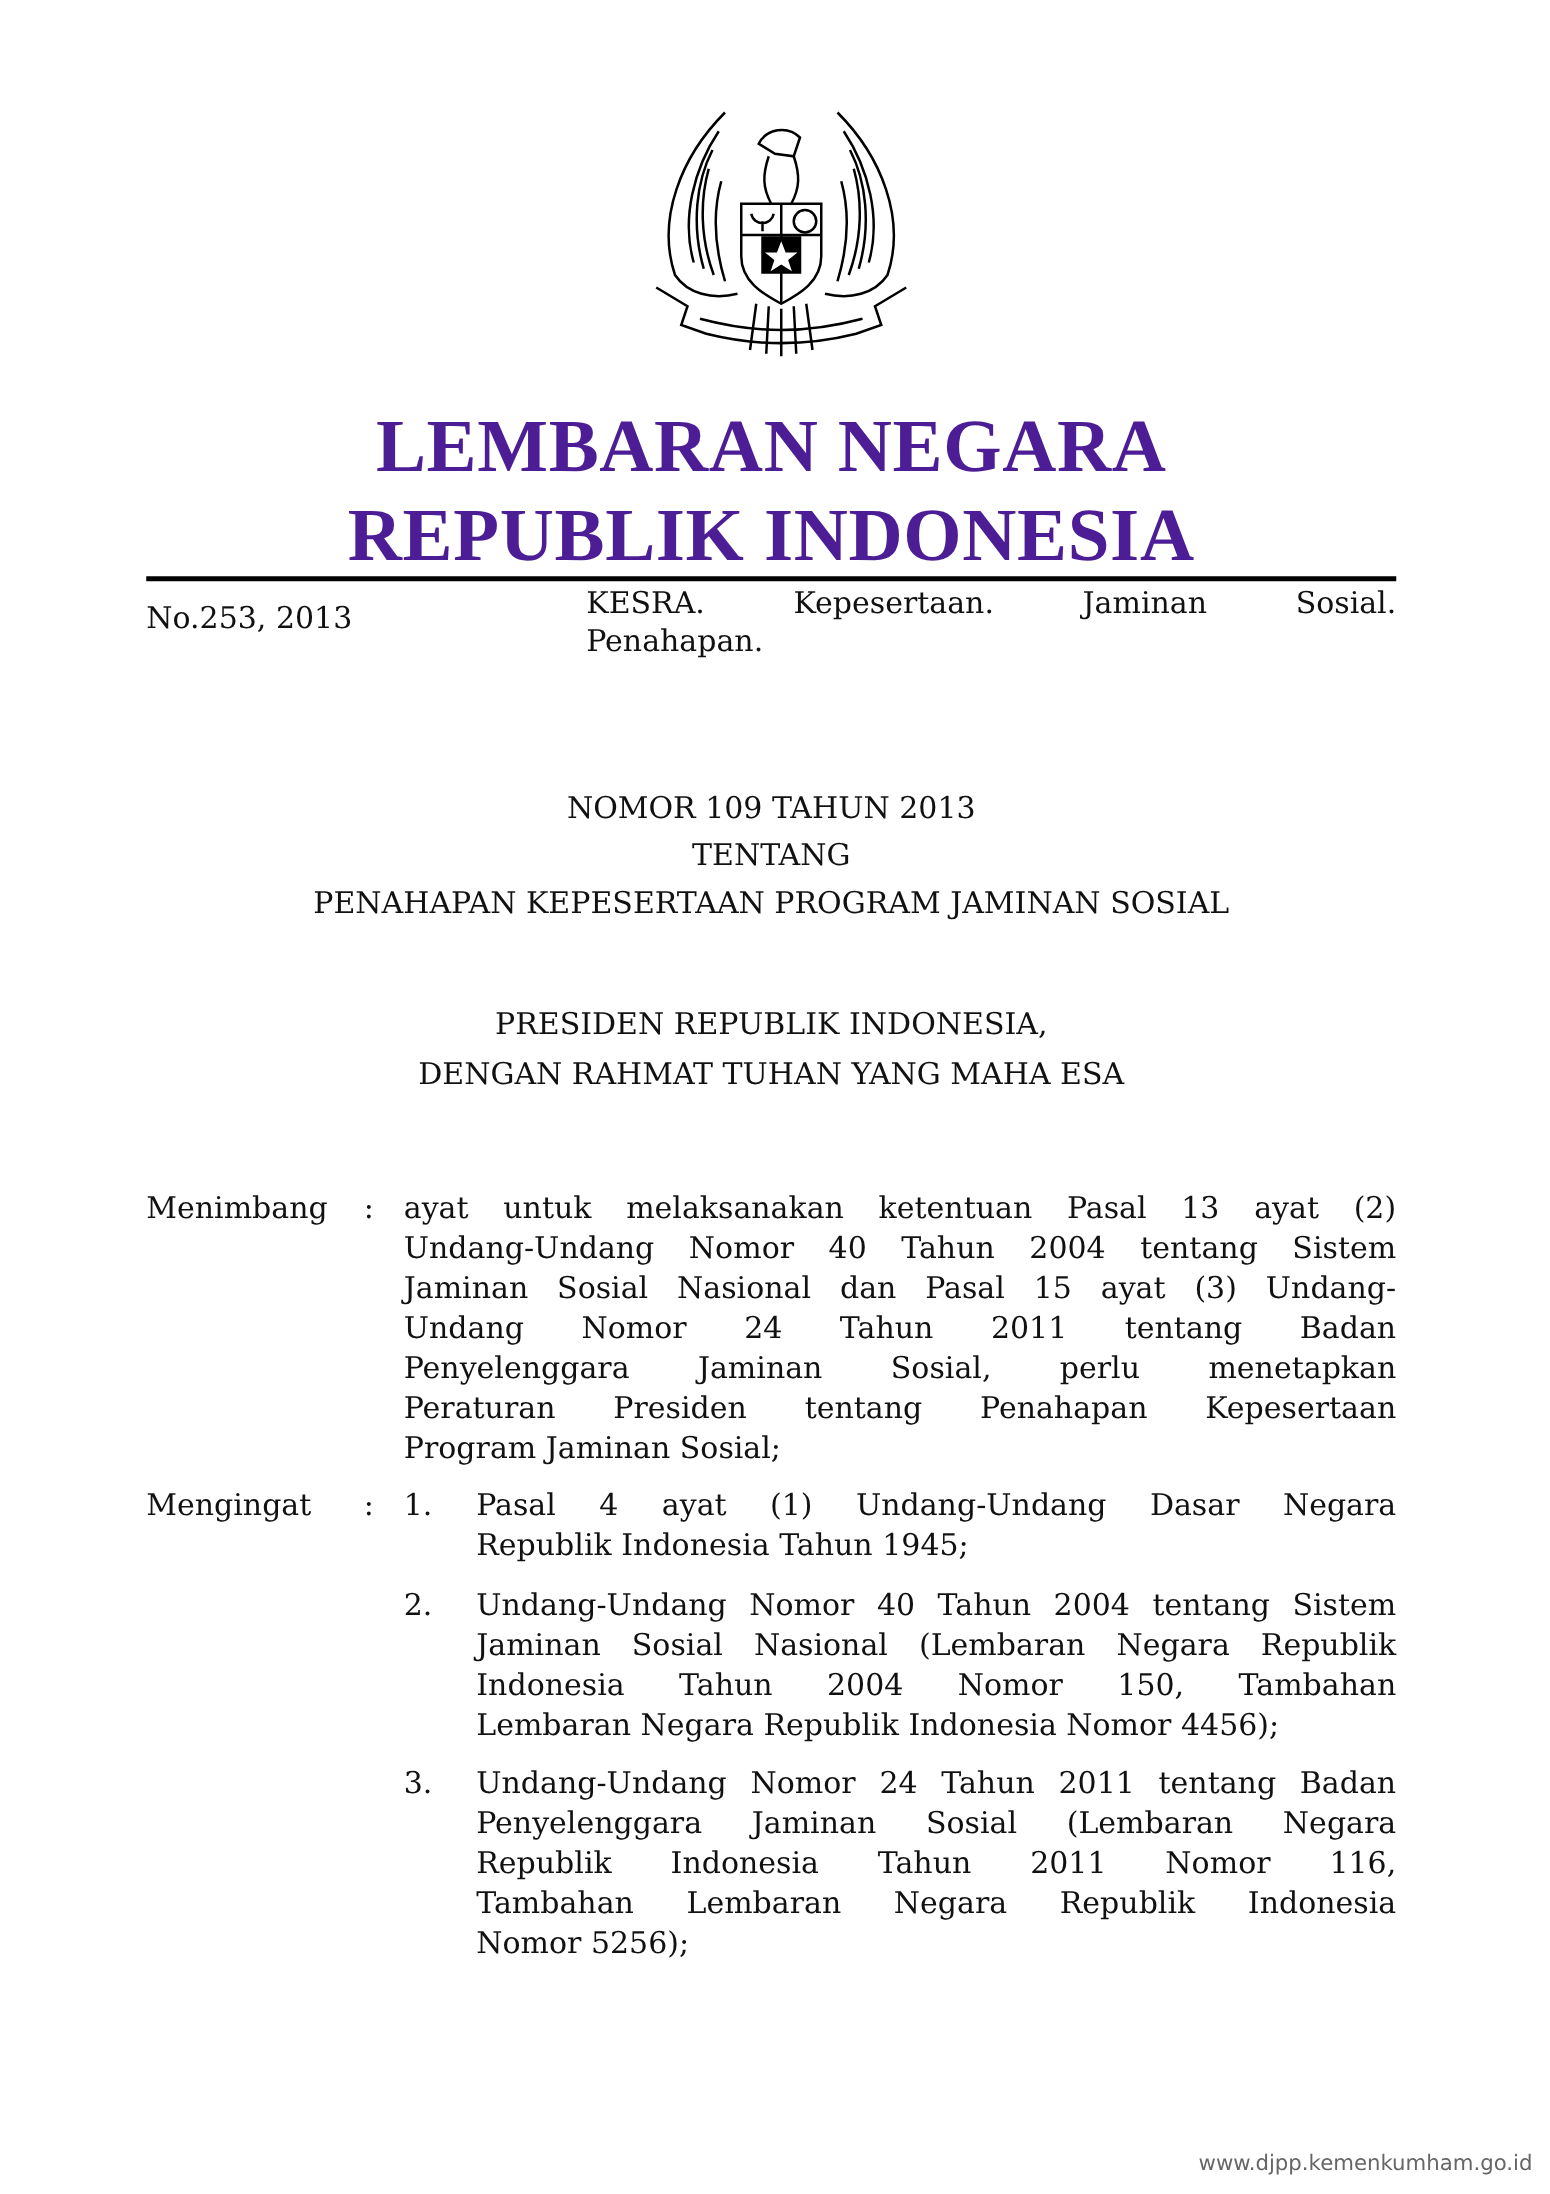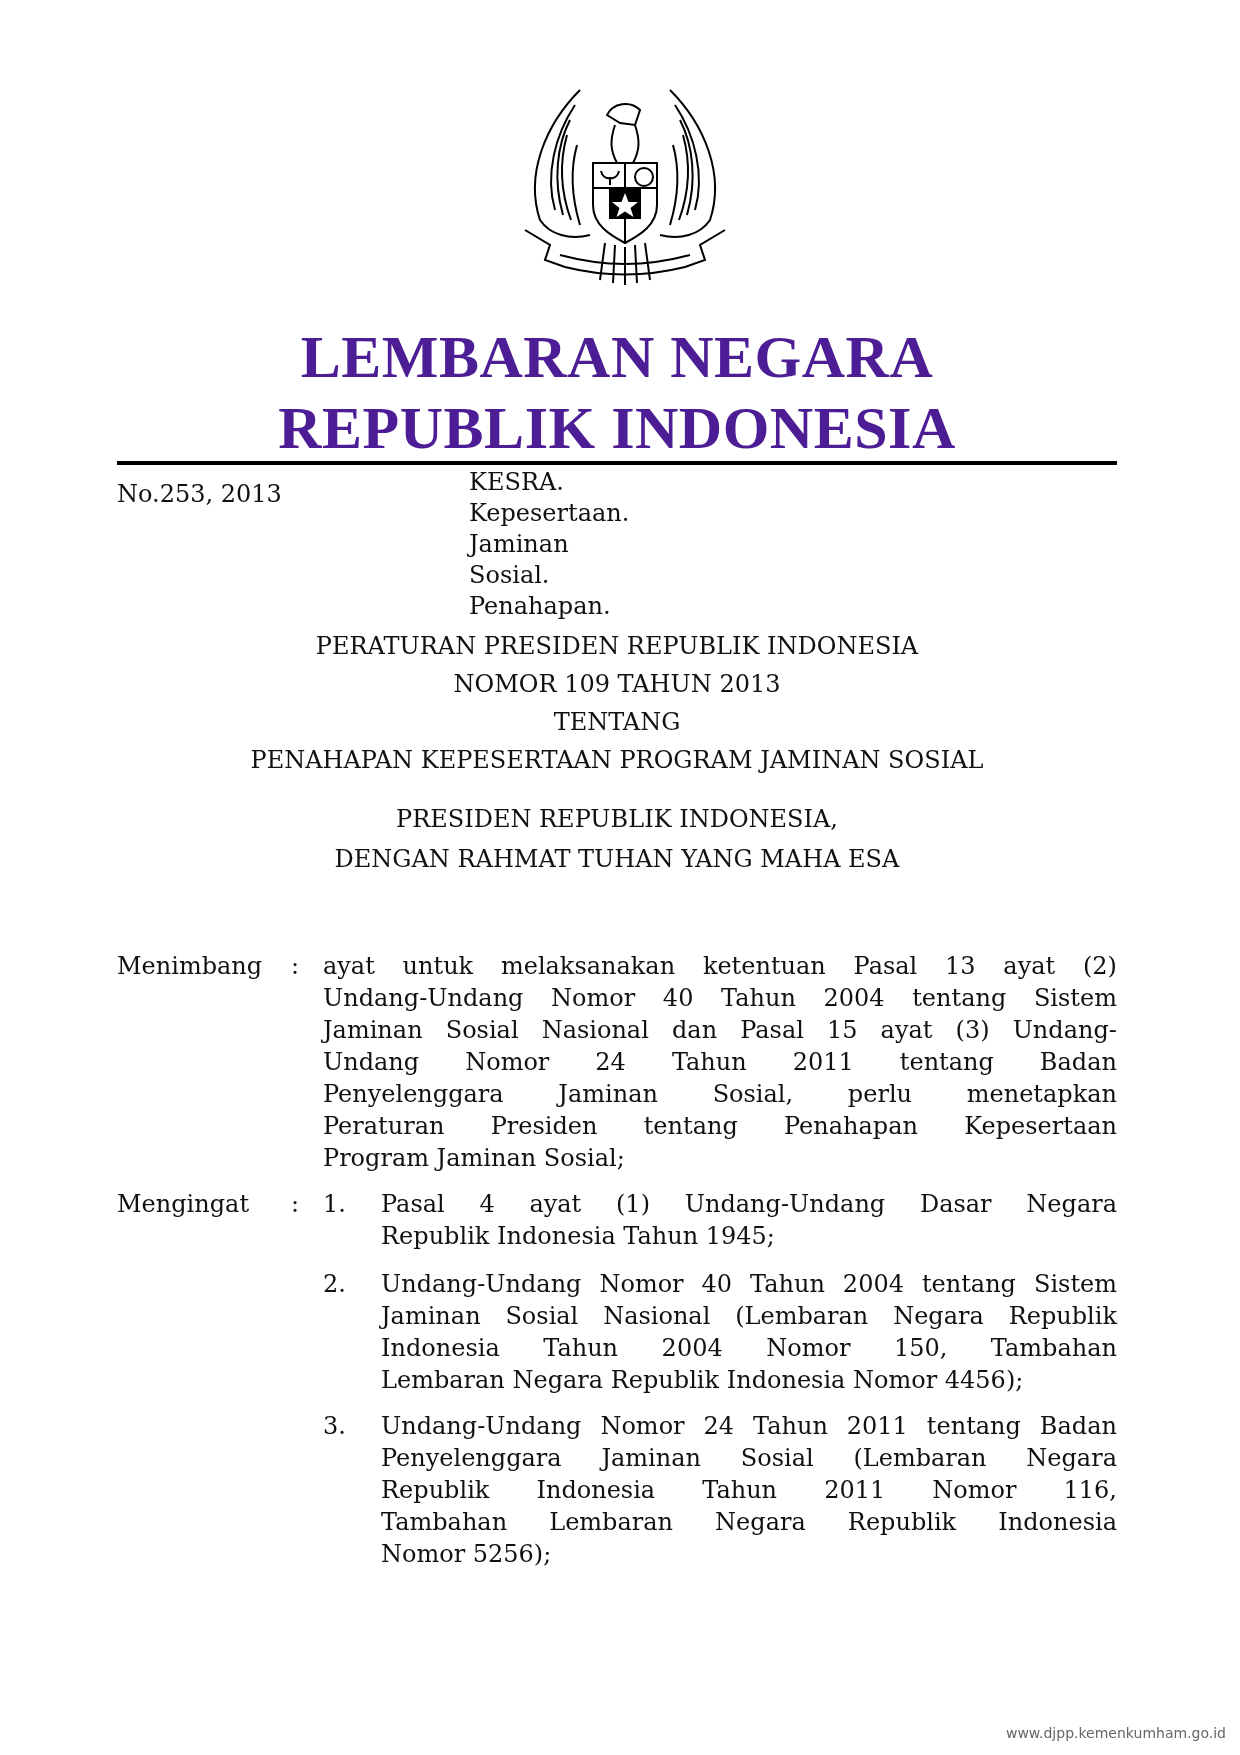--- a/index.html
+++ b/index.html
@@ -22,21 +22,21 @@
     }
     .issue {
       position: absolute; top: 467px; left: 117px; width: 1000px;
       font-family: "DejaVu Serif", serif; font-size: 24px; line-height: 31px;
     }
     .issue .no { position: absolute; left: 0; top: 12px; }
     .issue .subj {
       position: absolute; left: 352px; top: 0; width: 648px;
       text-align: justify; text-align-last: left;
     }
-    .issue .subj .line1 { display: flex; justify-content: flex-start; flex-direction: column; }
+    .issue .subj .line1 { display: flex; justify-content: space-between; }
     .center-block {
       position: absolute; left: 117px; width: 1000px; text-align: center;
       font-size: 24px; line-height: 38px;
     }
     .cb1 { top: 627px; }
     .cb2 { top: 799px; }
     .cb2 .l { line-height: 40px; }
     .section {
       position: absolute; left: 117px; width: 1000px; font-size: 24px; line-height: 32px;
     }
@@ -44,21 +44,21 @@
     .colon { position: absolute; left: 174px; top: 0; }
     .body-text {
       position: absolute; left: 206px; width: 794px; text-align: justify;
     }
     .jl { display: flex; justify-content: space-between; }
     .list-item { position: absolute; left: 206px; width: 794px; }
     .list-item .num { position: absolute; left: 0; top: 0; }
     .list-item .txt { position: absolute; left: 58px; width: 736px; }
     .footer {
       position: absolute; right: 14px; bottom: 14px;
-      font-family: "DejaVu Sans", sans-serif; font-size: 14px; color: #666;
+      font-family: "DejaVu Sans", sans-serif; font-size: 17px; color: #666;
     }
   </style>
 </head>
 <body>
 
 <svg class="emblem" viewBox="0 0 240 212">
   <g fill="none" stroke="#000" stroke-width="2">
 
     <path d="M75 5 C40 40 20 90 35 135 C45 150 65 155 85 150"></path>
     <path d="M70 20 C50 50 40 90 50 125"></path>
@@ -101,21 +101,20 @@
       <span>KESRA.</span>
       <span>Kepesertaan.</span>
       <span>Jaminan</span>
       <span>Sosial.</span>
     </div>
     <div>Penahapan.</div>
   </div>
 </div>
 
 <div class="center-block cb1">
-  <div>PERATURAN PRESIDEN REPUBLIK INDONESIA</div>
   <div>NOMOR 109 TAHUN 2013</div>
   <div>TENTANG</div>
   <div>PENAHAPAN KEPESERTAAN PROGRAM JAMINAN SOSIAL</div>
 </div>
 
 <div class="center-block cb2">
   <div class="l">PRESIDEN REPUBLIK INDONESIA,</div>
   <div class="l">DENGAN RAHMAT TUHAN YANG MAHA ESA</div>
 </div>
 

